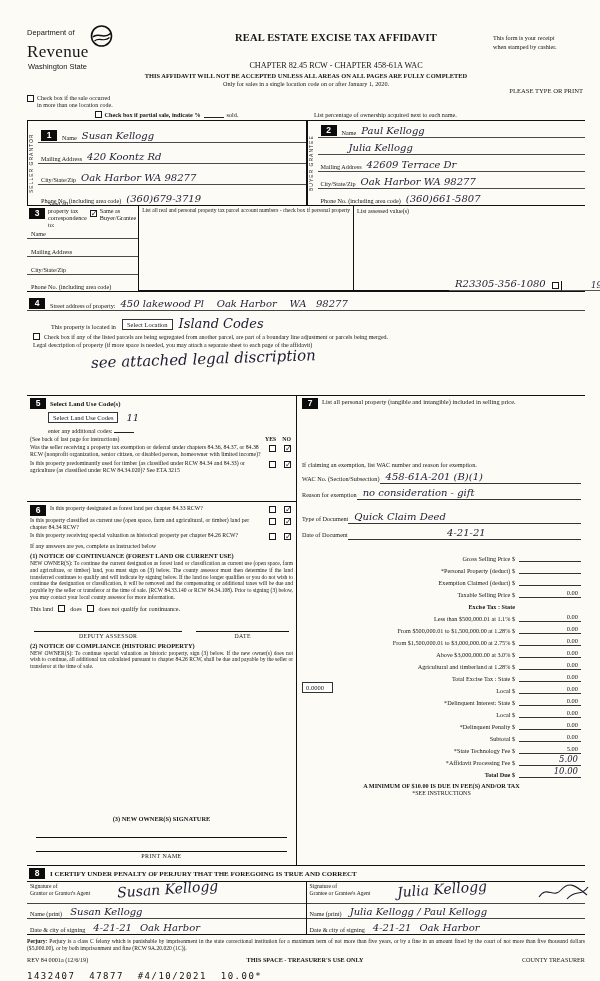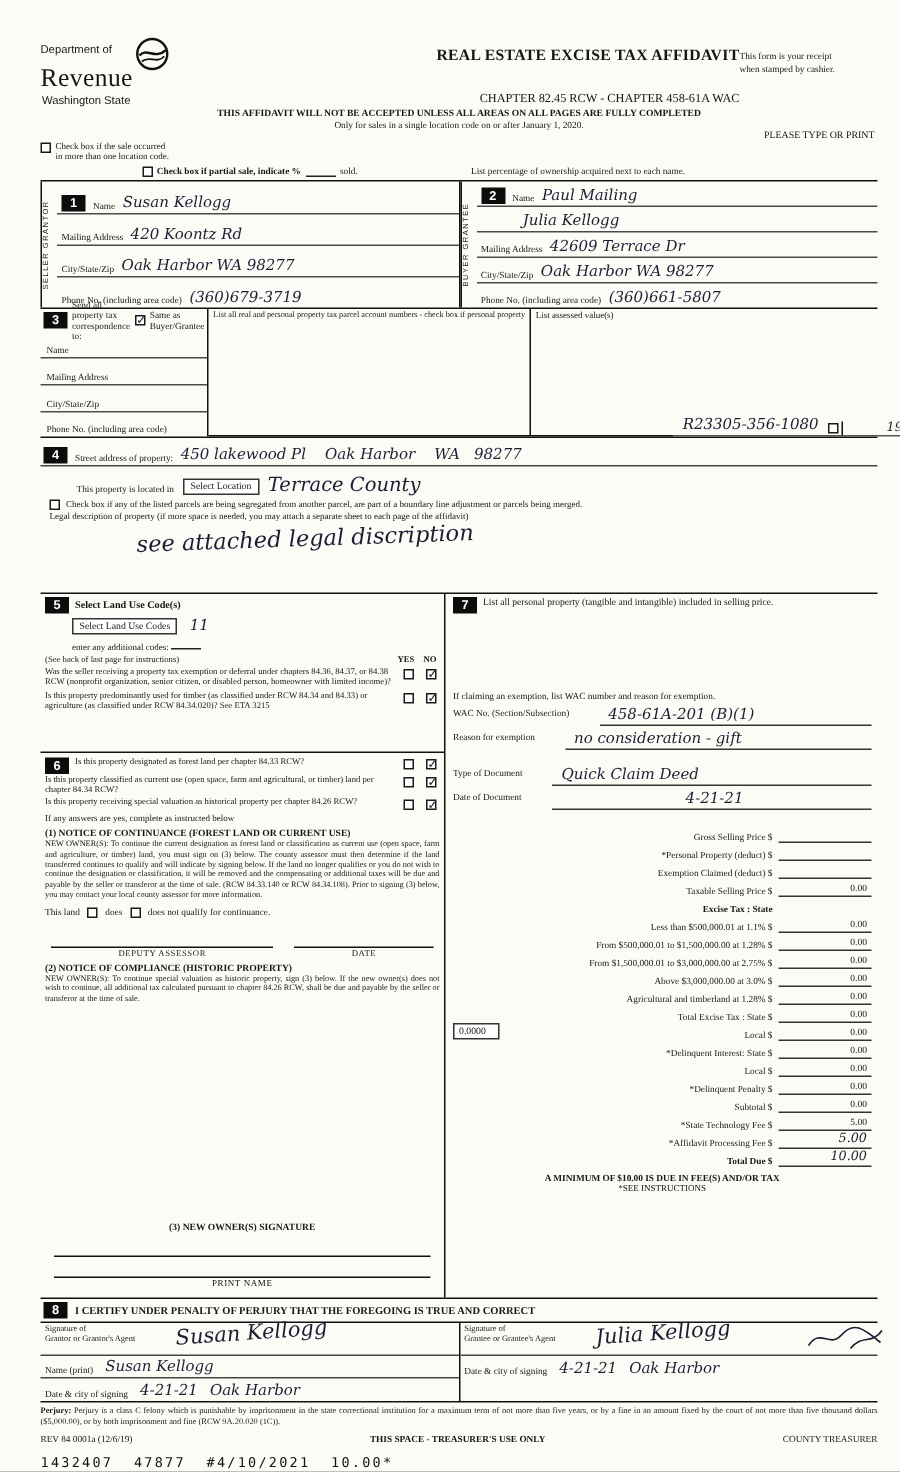--- a/index.html
+++ b/index.html
@@ -12,21 +12,21 @@
 .cb{display:inline-block;width:7px;height:7px;border:1px solid #1a1a1a;line-height:6px;font-size:8px;text-align:center;vertical-align:middle;color:#10102a;font-family:"DejaVu Sans",sans-serif;flex:none;background:#fff}
 .badge{display:inline-block;min-width:16px;height:11px;background:#0c0c0c;color:#fff;font-family:"Liberation Sans",sans-serif;font-weight:bold;font-size:8.5px;line-height:11px;text-align:center;flex:none}
 
 .hdr{display:flex}
 .logo{width:152px}
 .logo-top{display:flex;align-items:flex-start;gap:13px}
 .logo-dept{font-size:7.5px;font-family:"Liberation Sans",sans-serif;margin-top:4px}
 .logo-mark{width:27px;height:24px}
 .logo-name{font-size:17px;font-weight:normal;letter-spacing:.3px;margin-top:-6px}
 .logo-state{font-size:7.5px;font-family:"Liberation Sans",sans-serif;margin-left:1px}
-.hdr-c{flex:1;text-align:right;padding-top:8px}
+.hdr-c{flex:1;text-align:center;padding-top:8px}
 .title{font-size:10.5px;font-weight:bold;letter-spacing:.2px}
 .subtitle{font-size:8.2px;margin-top:18px}
 .hdr-r{width:92px;font-size:6.2px;padding-top:10px;line-height:1.4}
 .warning{text-align:center;font-weight:bold;font-size:6.4px;margin-top:1px}
 .only-row{position:relative;text-align:center;font-size:6.2px;margin-top:1px;height:15px}
 .typeprint{position:absolute;right:2px;top:7px;font-size:6.6px}
 
 .pre1{display:flex;gap:3px;width:170px;font-size:6px;line-height:1.2;align-items:flex-start}
 .pre2{display:flex;font-size:6.2px;margin-top:2px;align-items:flex-end}
 .pre2 .halfL{width:50%;display:flex;gap:3px;justify-content:center;align-items:flex-end}
@@ -86,21 +86,21 @@
 .sigcell .slabel{font-size:5.8px;margin-top:1px;letter-spacing:.4px}
 .n3wrap{margin-top:auto;padding:0 6px 4px 6px;text-align:center}
 .n3line{border-bottom:1px solid #111;height:14px}
 .n3label{font-size:6.4px;font-weight:bold;margin-bottom:2px}
 .pn{font-size:6px;margin-top:1px;letter-spacing:.4px}
 
 .mright{flex:1;display:flex;flex-direction:column;padding:2px 4px 0 5px;min-width:0}
 .s7t{display:flex;gap:4px;font-size:6.4px;align-items:flex-start}
 .s7blank{height:52px}
 .s7note{font-size:6.2px}
-.fieldrow{display:flex;align-items:flex-start;gap:20px;margin-top:4px}
+.fieldrow{display:flex;align-items:center;gap:0;margin-top:4px}
 .flabel{font-size:6.2px;white-space:nowrap}
 .fline{flex:1;border-bottom:1px solid #333;display:flex;align-items:flex-end;padding:0 2px 1px 6px}
 .mrow{display:flex;justify-content:flex-end;align-items:flex-end;height:12px;font-size:6.2px;position:relative}
 .mlabel{text-align:right;padding-right:4px;white-space:nowrap}
 .mval{width:62px;border-bottom:1px solid #333;text-align:right;padding:0 3px 1px 0;font-size:6.4px;flex:none}
 .mval.noline{border-bottom:none}
 .ratebox{position:absolute;left:0;bottom:1px;border:1px solid #333;font-size:6.5px;padding:1px 8px 1px 3px;background:#fff}
 .hwv{font-family:"DejaVu Serif",serif;font-style:italic;font-size:8.5px;color:#1c1c33}
 .minimum{font-size:6.2px;font-weight:bold;text-align:center;margin-top:4px}
 .seeins{font-size:6px;text-align:center;margin-top:1px}
@@ -190,21 +190,21 @@
           <span class="hw">(360)679-3719</span>
         </div>
       </div>
     </div>
     <div class="party">
       <div class="side">BUYER GRANTEE</div>
       <div class="pmain">
         <div class="prow">
           <span class="badge">2</span>
           <span class="plabel">Name</span>
-          <span class="hw">Paul Mailing</span>
+          <span class="hw">Paul Kellogg</span>
         </div>
         <div class="prow">
           <span class="hw" style="margin-left:28px">Julia Kellogg</span>
         </div>
         <div class="prow">
           <span class="plabel">Mailing Address</span>
           <span class="hw">42609 Terrace Dr</span>
         </div>
         <div class="prow">
           <span class="plabel">City/State/Zip</span>
@@ -281,21 +281,21 @@
 
   <div class="s4">
     <div class="s4r1">
       <span class="badge">4</span>
       <span class="plabel">Street address of property:</span>
       <span class="hw">450 lakewood Pl    Oak Harbor    WA   98277</span>
     </div>
     <div class="s4r2">
       <span class="plabel">This property is located in</span>
       <span class="selbox">Select Location</span>
-      <span class="hw hw-lg">Terrace County</span>
+      <span class="hw hw-lg">Island Codes</span>
     </div>
     <div class="s4r3">
       <span class="cb"></span>
       <span>Check box if any of the listed parcels are being segregated from another parcel, are part of a boundary line adjustment or parcels being merged.</span>
     </div>
     <div class="s4r4">Legal description of property (if more space is needed, you may attach a separate sheet to each page of the affidavit)</div>
     <div><span class="hw scrawl">see attached legal discription</span></div>
   </div>
 
   <div class="main">
@@ -531,20 +531,24 @@
       <div class="s8col">
         <div class="s8sig">
           <div class="s8lab">
             <span>Signature of</span><br><span>Grantee or Grantee's Agent</span>
           </div>
           <span class="sig hw">Julia Kellogg</span>
           <svg class="flourish" width="52" height="20" viewBox="0 0 52 20">
             <path d="M2 14 C10 2 16 16 24 7 S 38 2 50 12 M30 16 C38 6 44 14 51 4" stroke="#1c1c33" fill="none" stroke-width="1.1"></path>
           </svg>
         </div>
+        <div class="s8row">
+          <span>Name (print)</span>
+          <span class="hw">Julia Kellogg / Paul Kellogg</span>
+        </div>
         <div class="s8row last">
           <span>Date &amp; city of signing</span>
           <span class="hw">4-21-21</span>
           <span class="hw">Oak Harbor</span>
         </div>
       </div>
     </div>
   </div>
 
   <div class="perjury">

